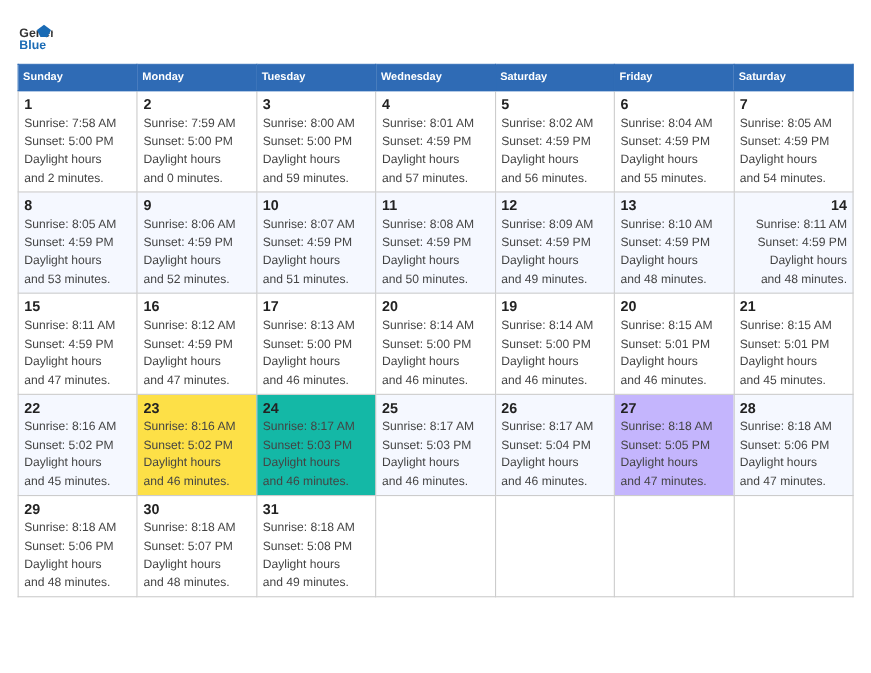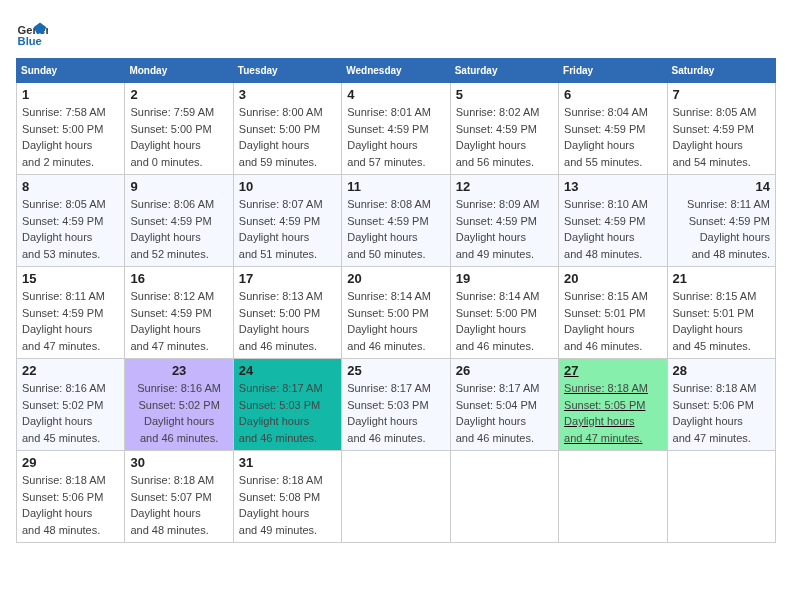--- a/index.html
+++ b/index.html
@@ -200,37 +200,37 @@
         <td>
         <span class="day-num">21</span>
         <span class="day-info">Sunrise: 8:15 AM<br>Sunset: 5:01 PM<br>Daylight hours<br>and 45 minutes.</span>
       </td>
       </tr>
       <tr style="background: rgb(245, 248, 255); padding-left: 24px;">
         <td style="background: rgb(245, 248, 255);">
         <span class="day-num">22</span>
         <span class="day-info">Sunrise: 8:16 AM<br>Sunset: 5:02 PM<br>Daylight hours<br>and 45 minutes.</span>
       </td>
-        <td style="background: #c4b5fd; text-align: center;">
+        <td style="background: #fde047;">
         <span class="day-num">23</span>
         <span class="day-info">Sunrise: 8:16 AM<br>Sunset: 5:02 PM<br>Daylight hours<br>and 46 minutes.</span>
       </td>
         <td style="background: #14b8a6;">
         <span class="day-num">24</span>
         <span class="day-info">Sunrise: 8:17 AM<br>Sunset: 5:03 PM<br>Daylight hours<br>and 46 minutes.</span>
       </td>
         <td style="background: rgb(245, 248, 255);">
         <span class="day-num">25</span>
         <span class="day-info">Sunrise: 8:17 AM<br>Sunset: 5:03 PM<br>Daylight hours<br>and 46 minutes.</span>
       </td>
         <td style="background: rgb(245, 248, 255);">
         <span class="day-num">26</span>
         <span class="day-info">Sunrise: 8:17 AM<br>Sunset: 5:04 PM<br>Daylight hours<br>and 46 minutes.</span>
       </td>
-        <td style="background: #86efac; text-decoration: underline;">
+        <td style="background: #c4b5fd;">
         <span class="day-num">27</span>
         <span class="day-info">Sunrise: 8:18 AM<br>Sunset: 5:05 PM<br>Daylight hours<br>and 47 minutes.</span>
       </td>
         <td style="background: rgb(245, 248, 255);">
         <span class="day-num">28</span>
         <span class="day-info">Sunrise: 8:18 AM<br>Sunset: 5:06 PM<br>Daylight hours<br>and 47 minutes.</span>
       </td>
       </tr>
       <tr>
         <td>

